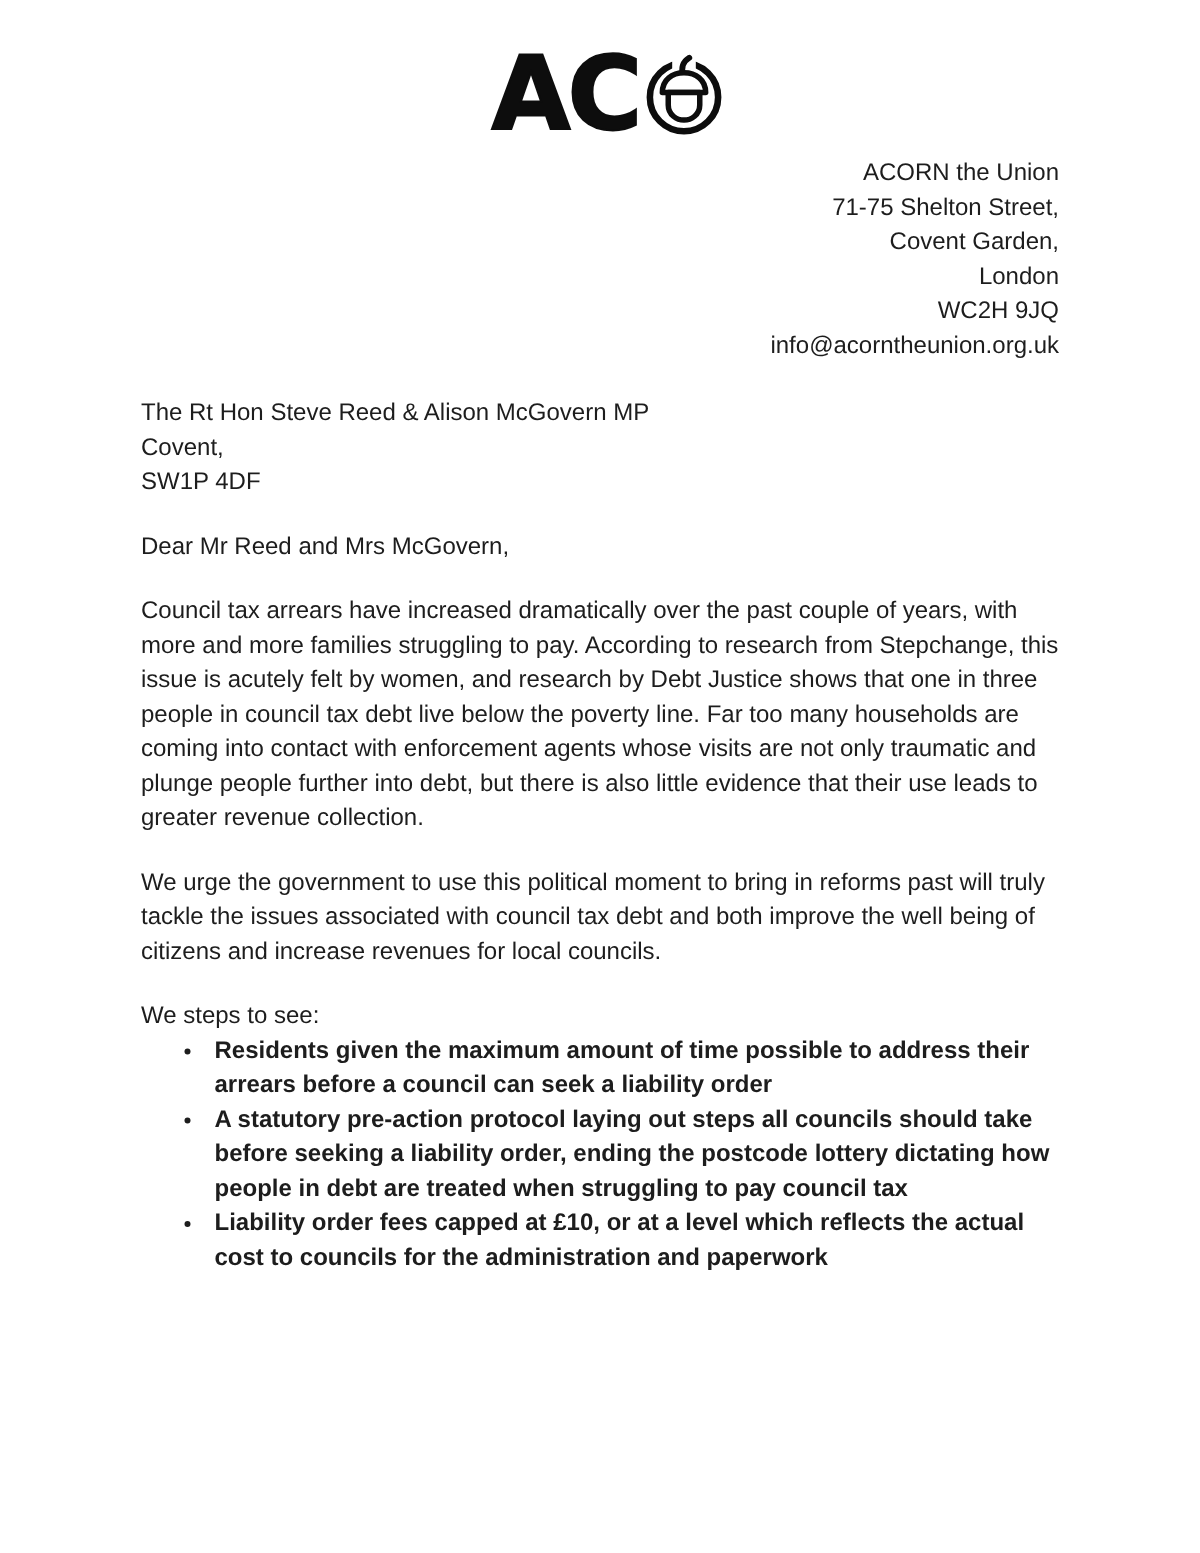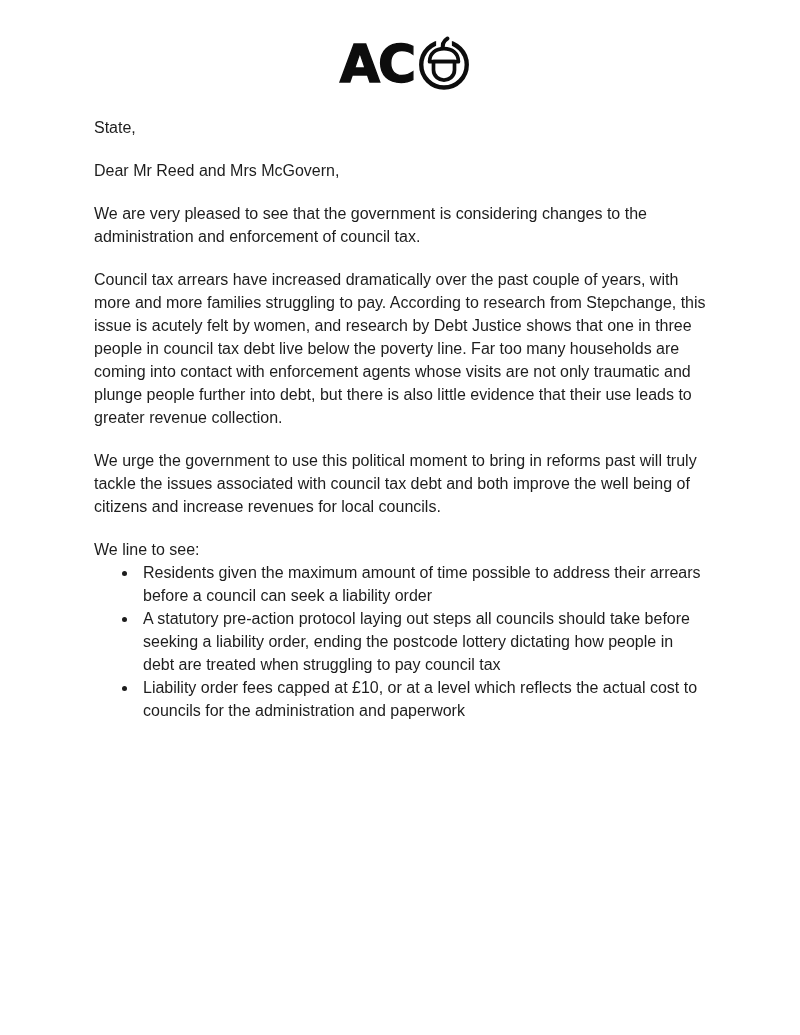--- a/index.html
+++ b/index.html
@@ -28,21 +28,21 @@
     display: flex;
     justify-content: center;
     align-items: center;
     margin: 0 auto 10px auto;
     padding-left: 14px; 
     height: 60px;
   }
   .logo-text {
     font-family: "DejaVu Sans", "Liberation Sans", sans-serif;
     font-weight: bold;
-    font-size: 52px;
+    font-size: 68px;
     line-height: 60px;
     letter-spacing: -2px;
     color: #0d0d0d;
     -webkit-text-stroke: 1.4px #0d0d0d;
   }
   .acorn-svg {
     display: block;
     margin: 0 2px;
     position: relative;
     top: -1px;
@@ -60,20 +60,21 @@
   p { margin: 20px 0 0 0; }
   .salutation { }
   .list-intro { margin-bottom: 0; }
   ul.demands {
     margin: 0;
     padding-left: 44px;
   }
   ul.demands li {
     padding-left: 5px;
     margin: 0;
+    font-weight: bold;
   }
 </style>
 </head>
 <body>
 
 <div class="page">
 
   <header class="logo">
     <span class="logo-text">AC</span>
     <svg class="acorn-svg" width="56" height="56" viewBox="0 0 64 64" aria-hidden="true">
@@ -83,33 +84,42 @@
       <rect x="23" y="3" width="18" height="11" fill="#ffffff"></rect>
 
       <path d="M36,4 C31,7 29.5,12 31.5,17.5" fill="none" stroke="#0d0d0d" stroke-width="4.5" stroke-linecap="round"></path>
 
       <path d="M15.5,30.5 C15.5,20.5 23,15.5 32,15.5 C41,15.5 48.5,20.5 48.5,30.5 Z" fill="#ffffff" stroke="#0d0d0d" stroke-width="4.2" stroke-linejoin="round"></path>
 
       <path d="M20,30.5 L44,30.5 L44,40 C44,47.5 37.5,51.5 32,51.5 C26.5,51.5 20,47.5 20,40 Z" fill="#ffffff" stroke="#0d0d0d" stroke-width="4.2" stroke-linejoin="round"></path>
     </svg>
   </header>
 
+  <div class="sender">
+    <div class="addr-line">ACORN the Union</div>
+    <div class="addr-line">71-75 Shelton Street,</div>
+    <div class="addr-line">Covent Garden,</div>
+    <div class="addr-line">London</div>
+    <div class="addr-line">WC2H 9JQ</div>
+    <div class="addr-line">info@acorntheunion.org.uk</div>
+  </div>
 
   <div class="recipient">
-    <div class="addr-line">State,</div>
+    <div class="addr-line">The Rt Hon Steve Reed &amp; Alison McGovern MP</div>
+    <div class="addr-line">Covent,</div>
+    <div class="addr-line">SW1P 4DF</div>
   </div>
 
   <p class="salutation">Dear Mr Reed and Mrs McGovern,</p>
 
-  <p>We are very pleased to see that the government is considering changes to the administration and enforcement of council tax.</p>
 
   <p>Council tax arrears have increased dramatically over the past couple of years, with more and more families struggling to pay. According to research from Stepchange, this issue is acutely felt by women, and research by Debt Justice shows that one in three people in council tax debt live below the poverty line. Far too many households are coming into contact with enforcement agents whose visits are not only traumatic and plunge people further into debt, but there is also little evidence that their use leads to greater revenue collection.</p>
 
   <p>We urge the government to use this political moment to bring in reforms past will truly tackle the issues associated with council tax debt and both improve the well being of citizens and increase revenues for local councils.</p>
 
-  <p class="list-intro">We line to see:</p>
+  <p class="list-intro">We steps to see:</p>
   <ul class="demands">
     <li>Residents given the maximum amount of time possible to address their arrears before a council can seek a liability order</li>
     <li>A statutory pre-action protocol laying out steps all councils should take before seeking a liability order, ending the postcode lottery dictating how people in debt are treated when struggling to pay council tax</li>
     <li>Liability order fees capped at £10, or at a level which reflects the actual cost to councils for the administration and paperwork</li>
   </ul>
 
 </div>
 
 </body></html>

